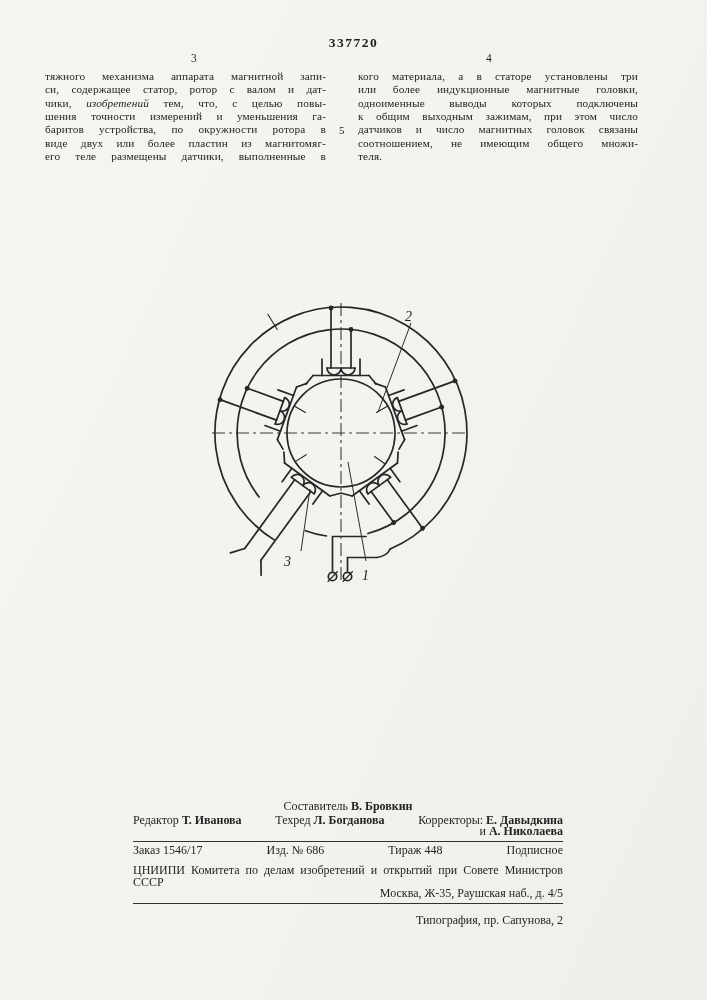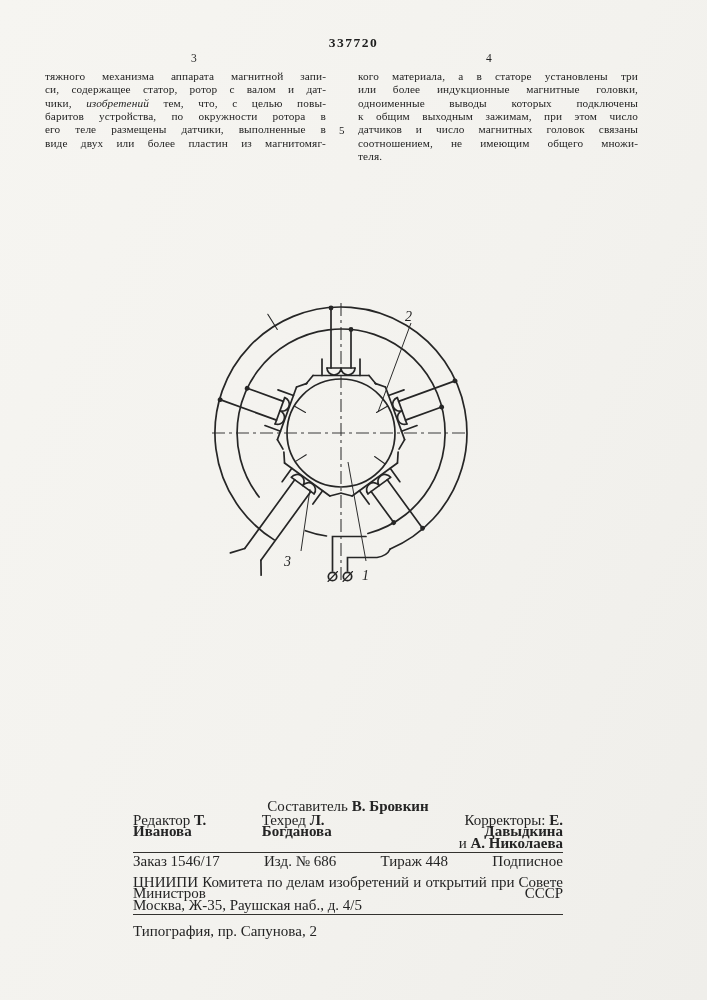--- a/index.html
+++ b/index.html
@@ -38,50 +38,51 @@
   .figure .thin{stroke-width:1.1;}
   .figure .dot{fill:#262626;stroke:none;}
   .figure .cl{fill:none;stroke:#3a3a3a;stroke-width:1.1;stroke-dasharray:13 4 3 4;}
   .figure .leader{fill:none;stroke:#2c2c2c;stroke-width:1;}
   .figure text{
     font-family:"Liberation Serif", serif;font-style:italic;
     font-size:14px;fill:#222;
   }
   .imprint{
     position:absolute;left:133px;top:801px;width:430px;
-    font-size:15px;line-height:11.5px;color:#242424;
+    font-size:12px;line-height:11.5px;color:#242424;
   }
   .imprint b{font-weight:bold;}
   .imp-compiler{text-align:center;margin-bottom:2px;}
   .imp-row{display:flex;justify-content:space-between;align-items:flex-start;}
   .imp-editors{margin-bottom:3px;}
   .imp-correctors{text-align:right;}
   .imp-rule{border-top:1.3px solid #33322f;height:0;margin:3px 0 3px 0;}
   .imp-order{margin-bottom:9px;}
-  .imp-center{text-align:left;}
+  .imp-center{text-align:right;}
   .imp-org{text-align:justify;text-align-last:justify;}
   .imp-typography{margin-top:11px;}
 </style>
 </head>
 <body>
 
 <div class="page">
 
   <div class="patent-number">337720</div>
 
   <div class="col-num col-num-left">3</div>
   <div class="col-num col-num-right">4</div>
 
   <div class="text-col text-col-left">
       <div class="tline"><span>тяжного механизма аппарата магнитной запи-</span></div>
       <div class="tline"><span>си, содержащее статор, ротор с валом и дат-</span></div>
       <div class="tline"><span>чики, </span><span class="it">изобретений</span><span> тем, что, с целью повы-</span></div>
+      <div class="tline"><span>шения точности измерений и уменьшения га-</span></div>
       <div class="tline"><span>баритов устройства, по окружности ротора в</span></div>
+      <div class="tline"><span>виде двух или более пластин из магнитомяг-</span></div>
       <div class="tline"><span>его теле размещены датчики, выполненные в</span></div>
-      <div class="tline"><span>виде двух или более пластин из магнитомяг-</span></div>
     </div>
 
   <div class="gutter-num">5</div>
 
   <div class="text-col text-col-right">
       <div class="tline"><span>кого материала, а в статоре установлены три</span></div>
       <div class="tline"><span>или более индукционные магнитные головки,</span></div>
       <div class="tline"><span>одноименные выводы которых подключены</span></div>
       <div class="tline"><span>к общим выходным зажимам, при этом число</span></div>
       <div class="tline"><span>датчиков и число магнитных головок связаны</span></div>

